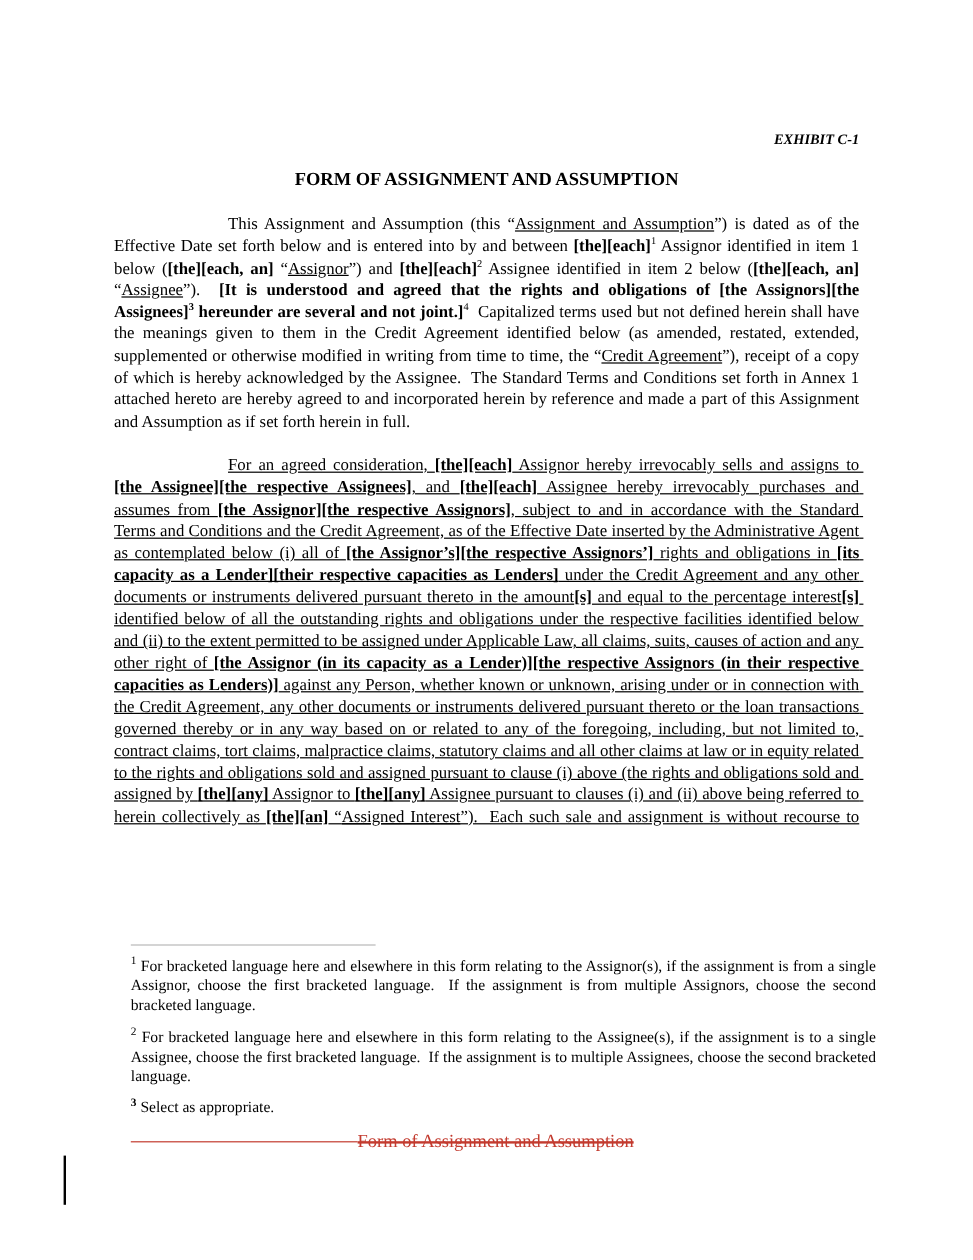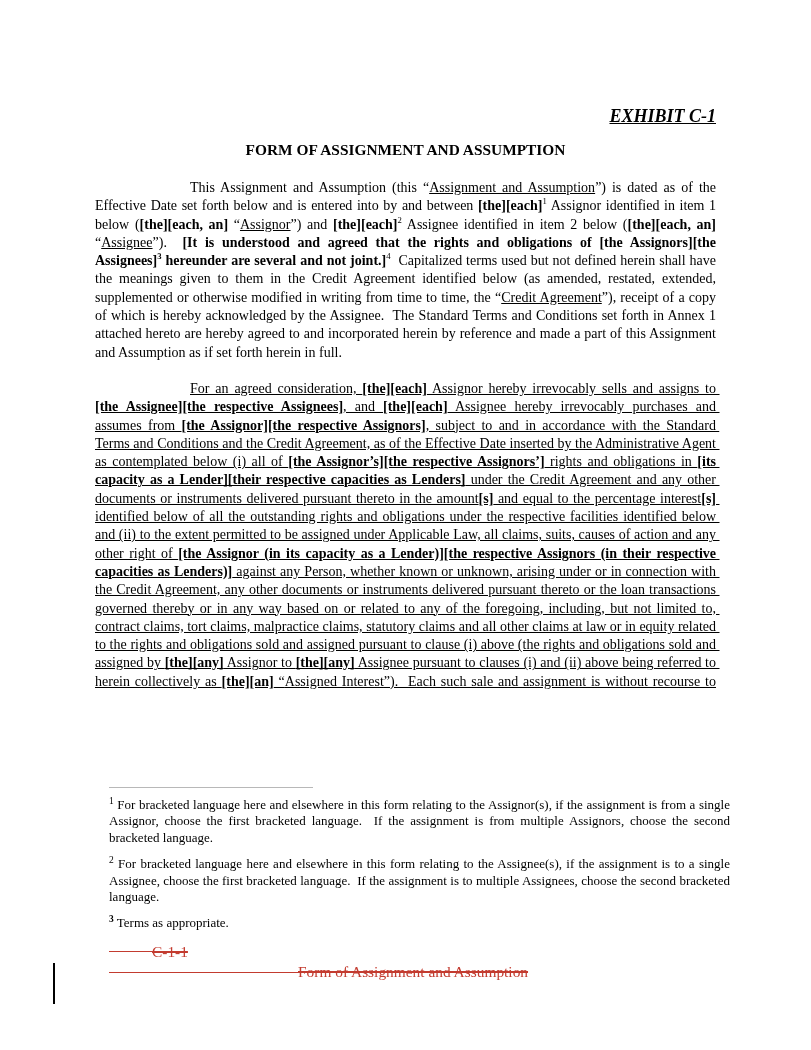--- a/index.html
+++ b/index.html
@@ -15,23 +15,22 @@
   .content {
     position: absolute;
     left: 95px;
     top: 106px;
     width: 621px;
   }
   .exhibit-line {
     text-align: right;
     font-weight: bold;
     font-style: italic;
-    font-size: 18px;
+    font-size: 12px;
     line-height: 20px;
-    text-decoration: underline;
   }
   .doc-title {
     text-align: center;
     font-weight: bold;
     font-size: 15.4px;
     line-height: 18px;
     margin-top: 15px;
   }
   .body-para {
     margin: 0;
@@ -106,27 +105,23 @@
     <p class="body-para justify-last"><span>For an agreed consideration, </span><span class="seg-b">[the][each]</span><span> Assignor hereby irrevocably sells and assigns to </span><span class="seg-b">[the Assignee][the respective Assignees]</span><span>, and </span><span class="seg-b">[the][each]</span><span> Assignee hereby irrevocably purchases and assumes from </span><span class="seg-b">[the Assignor][the respective Assignors]</span><span>, subject to and in accordance with the Standard Terms and Conditions and the Credit Agreement, as of the Effective Date inserted by the Administrative Agent as contemplated below (i) all of </span><span class="seg-b">[the Assignor’s][the respective Assignors’]</span><span> rights and obligations in </span><span class="seg-b">[its capacity as a Lender][their respective capacities as Lenders]</span><span> under the Credit Agreement and any other documents or instruments delivered pursuant thereto in the amount</span><span class="seg-b">[s]</span><span> and equal to the percentage interest</span><span class="seg-b">[s]</span><span> identified below of all the outstanding rights and obligations under the respective facilities identified below and (ii) to the extent permitted to be assigned under Applicable Law, all claims, suits, causes of action and any other right of </span><span class="seg-b">[the Assignor (in its capacity as a Lender)][the respective Assignors (in their respective capacities as Lenders)]</span><span> against any Person, whether known or unknown, arising under or in connection with the Credit Agreement, any other documents or instruments delivered pursuant thereto or the loan transactions governed thereby or in any way based on or related to any of the foregoing, including, but not limited to, contract claims, tort claims, malpractice claims, statutory claims and all other claims at law or in equity related to the rights and obligations sold and assigned pursuant to clause (i) above (the rights and obligations sold and assigned by </span><span class="seg-b">[the][any]</span><span> Assignor to </span><span class="seg-b">[the][any]</span><span> Assignee pursuant to clauses (i) and (ii) above being referred to herein collectively as </span><span class="seg-b">[the][an]</span><span> “</span><span class="seg-u">Assigned Interest</span><span>”).  Each such sale and assignment is without recourse to</span></p>
   </div>
 
   <div class="footnote-area">
     <div class="fn-separator" style="border-top-color: rgb(184, 184, 184);"></div>
 
     <p class="footnote"><span class="fn-marker">1</span><span> For bracketed language here and elsewhere in this form relating to the Assignor(s), if the assignment is from a single Assignor, choose the first bracketed language.  If the assignment is from multiple Assignors, choose the second bracketed language.</span></p>
 
     <p class="footnote"><span class="fn-marker">2</span><span> For bracketed language here and elsewhere in this form relating to the Assignee(s), if the assignment is to a single Assignee, choose the first bracketed language.  If the assignment is to multiple Assignees, choose the second bracketed language.</span></p>
 
-    <p class="footnote"><span class="fn-marker bold">3</span><span> Terms as appropriate.</span></p>
+    <p class="footnote"><span class="fn-marker bold">3</span><span> Select as appropriate.</span></p>
 
 
-    <div class="del-row" style="color: rgb(195, 59, 47);">
-      <span class="del-leader leader-short"></span>
-        <span class="del-text">C-1-1</span>
-    </div>
 
     <div class="del-row row2" style="color: rgb(195, 59, 47);">
       <span class="del-leader leader-long"></span>
         <span class="del-text">Form of Assignment and Assumption</span>
     </div>
   </div>
 
   <div class="change-bar" style="background: rgb(0, 0, 0);"></div>
 
 </div>

